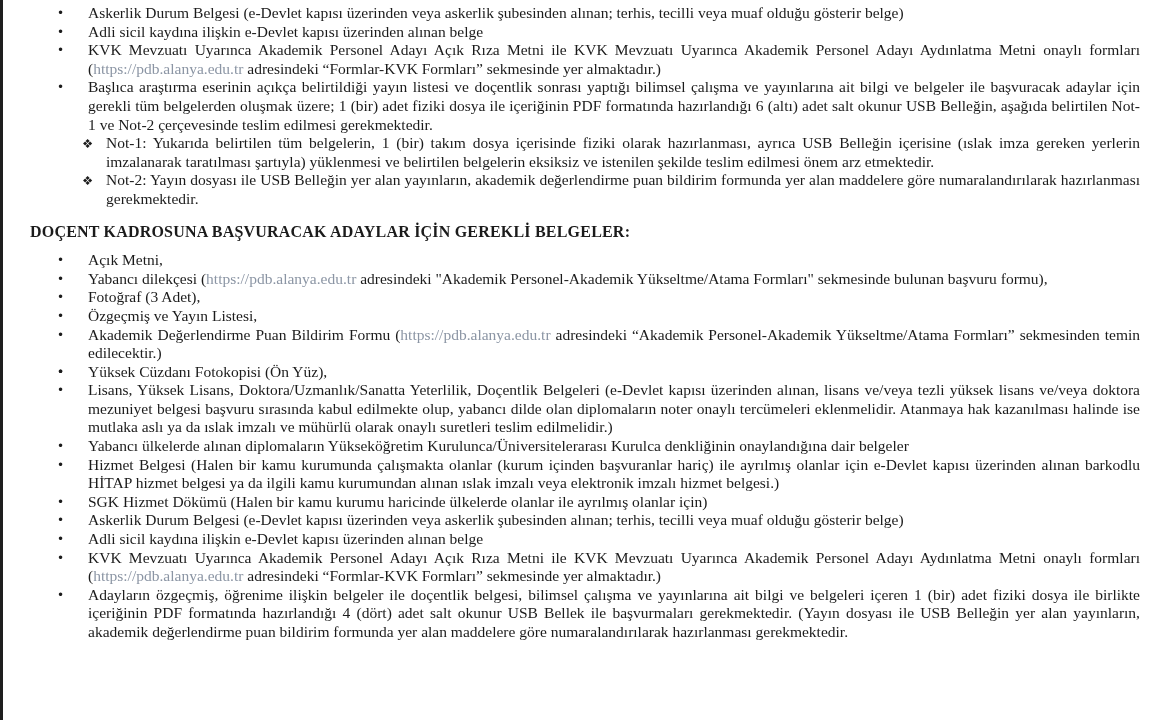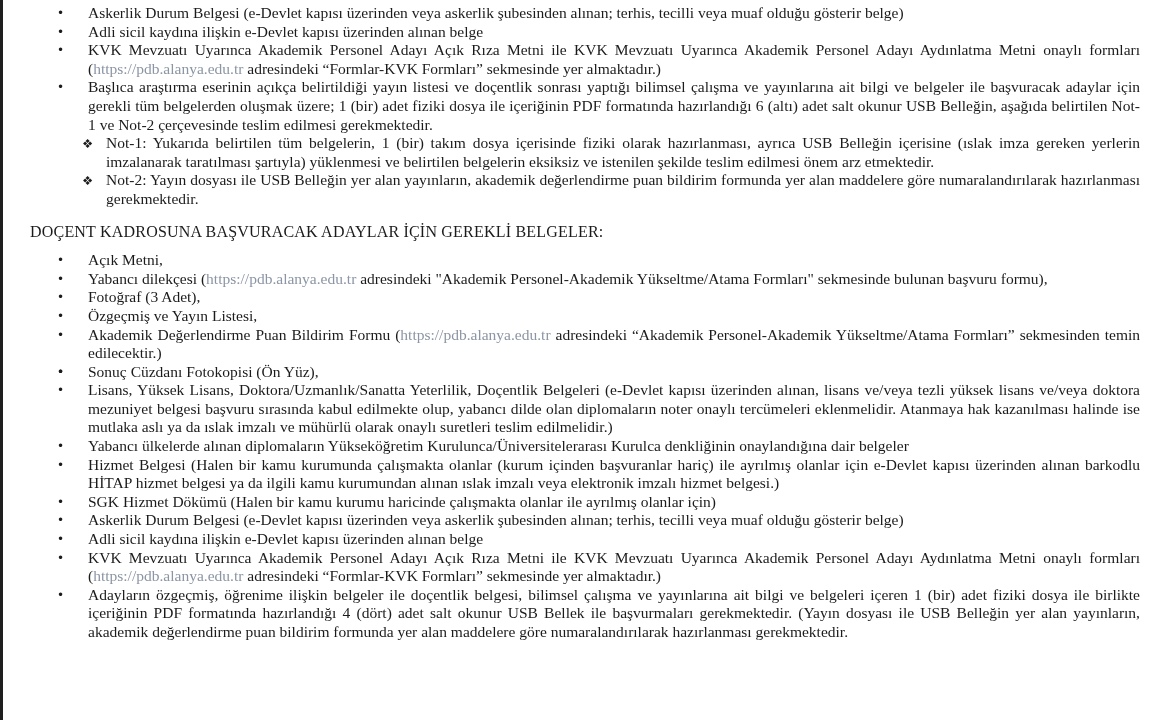--- a/index.html
+++ b/index.html
@@ -31,21 +31,21 @@
   }
   ul.notes > li { padding-left: 76px; }
   ul.notes > li > .marker {
     position: absolute; left: 52px; top: 1px;
     font-family: "DejaVu Sans", sans-serif;
     font-size: 12.5px;
   }
   .heading {
     margin: 14px 0 10px 0;
     font-size: 16px;
-    font-weight: normal;
+    font-weight: bold;
     letter-spacing: 0.2px;
   }
   .link { }
 </style>
 </head>
 <body>
 
 <div class="page">
 
   <ul class="doc-list bullets">
@@ -62,24 +62,24 @@
 
   <div class="heading">DOÇENT KADROSUNA BAŞVURACAK ADAYLAR İÇİN GEREKLİ BELGELER:</div>
 
   <ul class="doc-list bullets">
       <li><span class="marker">•</span><span>Açık Metni,</span></li>
       <li><span class="marker">•</span><span>Yabancı dilekçesi (</span><span class="link" style="color: rgb(139, 149, 164);">https://pdb.alanya.edu.tr</span><span> adresindeki "Akademik Personel-Akademik Yükseltme/Atama Formları" sekmesinde bulunan başvuru formu),</span></li>
       <li><span class="marker">•</span><span>Fotoğraf (3 Adet),</span></li>
       <li><span class="marker">•</span><span>Özgeçmiş ve Yayın Listesi,</span></li>
       <li><span class="marker">•</span><span>Akademik Değerlendirme Puan Bildirim Formu (</span><span class="link" style="color: rgb(139, 149, 164);">https://pdb.alanya.edu.tr</span><span> adresindeki “Akademik Personel-Akademik Yükseltme/Atama Formları” sekmesinden temin edilecektir.)</span></li>
       <li><span class="marker">•</span></li>
-      <li><span class="marker">•</span><span>Sonuç Cüzdanı Fotokopisi (Ön Yüz),</span></li>
+      <li><span class="marker">•</span><span>Yüksek Cüzdanı Fotokopisi (Ön Yüz),</span></li>
       <li><span class="marker">•</span><span>Lisans, Yüksek Lisans, Doktora/Uzmanlık/Sanatta Yeterlilik, Doçentlik Belgeleri (e-Devlet kapısı üzerinden alınan, lisans ve/veya tezli yüksek lisans ve/veya doktora mezuniyet belgesi başvuru sırasında kabul edilmekte olup, yabancı dilde olan diplomaların noter onaylı tercümeleri eklenmelidir. Atanmaya hak kazanılması halinde ise mutlaka aslı ya da ıslak imzalı ve mühürlü olarak onaylı suretleri teslim edilmelidir.)</span></li>
       <li><span class="marker">•</span><span>Yabancı ülkelerde alınan diplomaların Yükseköğretim Kurulunca/Üniversitelerarası Kurulca denkliğinin onaylandığına dair belgeler</span></li>
       <li><span class="marker">•</span><span>Hizmet Belgesi (Halen bir kamu kurumunda çalışmakta olanlar (kurum içinden başvuranlar hariç) ile ayrılmış olanlar için e-Devlet kapısı üzerinden alınan barkodlu HİTAP hizmet belgesi ya da ilgili kamu kurumundan alınan ıslak imzalı veya elektronik imzalı hizmet belgesi.)</span></li>
-      <li><span class="marker">•</span><span>SGK Hizmet Dökümü (Halen bir kamu kurumu haricinde çalışmakta olanlar ile ayrılmış olanlar için)</span></li>
+      <li><span class="marker">•</span><span>SGK Hizmet Dökümü (Halen bir kamu kurumu haricinde ülkelerde olanlar ile ayrılmış olanlar için)</span></li>
       <li><span class="marker">•</span><span>Askerlik Durum Belgesi (e-Devlet kapısı üzerinden veya askerlik şubesinden alınan; terhis, tecilli veya muaf olduğu gösterir belge)</span></li>
       <li><span class="marker">•</span><span>Adli sicil kaydına ilişkin e-Devlet kapısı üzerinden alınan belge</span></li>
       <li><span class="marker">•</span><span>KVK Mevzuatı Uyarınca Akademik Personel Adayı Açık Rıza Metni ile KVK Mevzuatı Uyarınca Akademik Personel Adayı Aydınlatma Metni onaylı formları (</span><span class="link" style="color: rgb(139, 149, 164);">https://pdb.alanya.edu.tr</span><span> adresindeki “Formlar-KVK Formları” sekmesinde yer almaktadır.)</span></li>
       <li><span class="marker">•</span><span>Adayların özgeçmiş, öğrenime ilişkin belgeler ile doçentlik belgesi, bilimsel çalışma ve yayınlarına ait bilgi ve belgeleri içeren 1 (bir) adet fiziki dosya ile birlikte içeriğinin PDF formatında hazırlandığı 4 (dört) adet salt okunur USB Bellek ile başvurmaları gerekmektedir. (Yayın dosyası ile USB Belleğin yer alan yayınların, akademik değerlendirme puan bildirim formunda yer alan maddelere göre numaralandırılarak hazırlanması gerekmektedir.</span></li>
     </ul>
 
 </div>
 
 </body></html>

